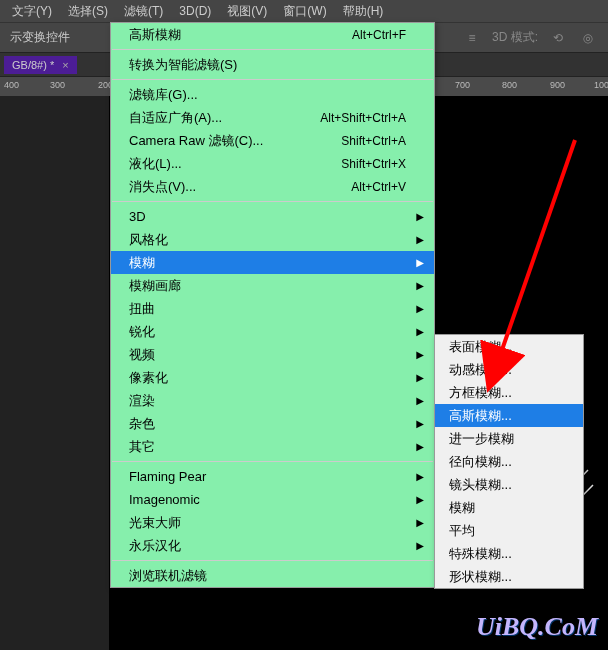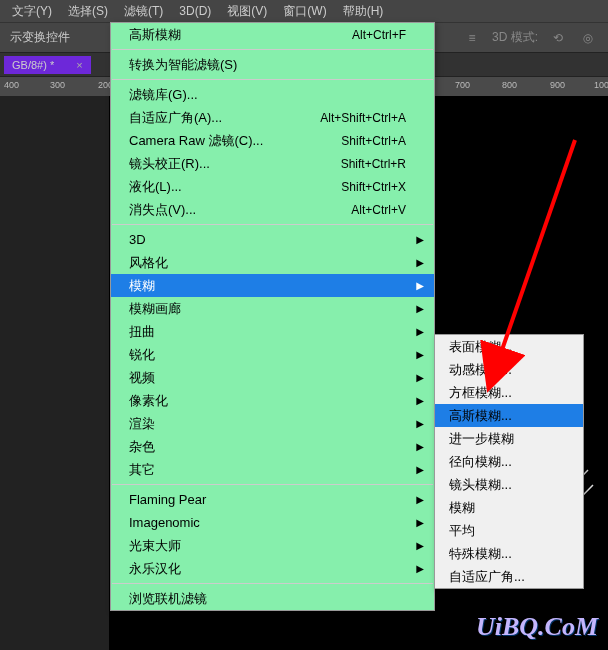--- a/index.html
+++ b/index.html
@@ -4,35 +4,35 @@
 <style>
   * { margin: 0; padding: 0; box-sizing: border-box; font-family: "Microsoft YaHei", Arial, sans-serif; }
   body { width: 608px; height: 650px; background: #404040; color: #ccc; overflow: hidden; position: relative; }
   .menubar { height: 22px; background: #454545; display: flex; align-items: center; padding-left: 4px; font-size: 12px; }
   .menubar span { padding: 0 8px; cursor: default; }
   .toolbar { height: 30px; background: #454545; border-top: 1px solid #333; display: flex; align-items: center; padding-left: 4px; font-size: 12px; position: relative; }
   .toolbar .label { padding: 2px 6px; }
   .toolbar .right { position: absolute; right: 10px; display: flex; align-items: center; gap: 10px; color: #888; font-size: 12px; }
   .toolbar .icon-btn { width: 20px; height: 20px; display: inline-flex; align-items: center; justify-content: center; }
   .tabbar { height: 24px; background: #323232; display: flex; align-items: center; padding-left: 4px; border-top: 1px solid #222; }
-  .tab { font-size: 11px; color: #ccc; padding: 3px 8px; background: #6d28d9; display: flex; align-items: center; gap: 22px; justify-content: flex-end; }
+  .tab { font-size: 11px; color: #ccc; padding: 3px 8px; background: #4c1d95; display: flex; align-items: center; gap: 8px; justify-content: flex-end; }
   .tab .close { font-size: 11px; color: #aaa; }
   .ruler { height: 20px; background: #4a4a4a; border-top: 1px solid #222; display: flex; font-size: 9px; color: #bbb; position: relative; overflow: hidden; }
   .ruler span { position: absolute; top: 3px; }
   .canvas { position: absolute; top: 96px; left: 0; right: 0; bottom: 0; background: #222; }
   .canvas-inner { position: absolute; top: 0; left: 18%; right: 0; bottom: 0; background: #000; }
   .menu { position: absolute; top: 22px; left: 110px; width: 325px; background: #86efac; border: 1px solid #999; box-shadow: 2px 2px 6px rgba(0,0,0,0.3); font-size: 13px; color: #000; }
   .menu-item { height: 23px; display: flex; align-items: center; padding: 0 28px 0 18px; position: relative; cursor: default; }
   .menu-item.highlighted { background: #1e7ee6; color: #fff; }
   .menu-item .shortcut { margin-left: auto; font-size: 12px; text-align: right; }
   .menu-item .arrow { position: absolute; right: 10px; font-size: 10px; }
   .menu-sep { height: 1px; background: #ccc; margin: 3px 1px; }
   .submenu { position: absolute; top: 298px; left: 434px; width: 150px; background: #f0f0f0; border: 1px solid #999; box-shadow: 2px 2px 6px rgba(0,0,0,0.3); font-size: 13px; color: #000; margin-top: 36px; }
   .sub-item { height: 23px; display: flex; align-items: center; padding: 0 14px; cursor: default; }
-  .sub-item.highlighted { background: #1e7ee6; color: #000000; }
+  .sub-item.highlighted { background: #1e7ee6; color: #ffffff; }
   .red-arrow { position: absolute; pointer-events: none; }
   .watermark { position: absolute; right: 10px; bottom: 8px; font-family: "Comic Sans MS", cursive; font-size: 26px; font-weight: bold; font-style: italic; color: #c4b5fd; text-shadow: 1px 1px 0 #036; }
   .swirl { position: absolute; right: 10px; bottom: 60px; width: 140px; height: 160px; }
 </style>
 </head>
 <body>
 
 <div class="menubar">
   <span>文字(Y)</span>
   <span>选择(S)</span>
@@ -94,24 +94,20 @@
   <div class="menu-item">
     <span>滤镜库(G)...</span>
   </div>
   <div class="menu-item">
     <span>自适应广角(A)...</span>
     <span class="shortcut">Alt+Shift+Ctrl+A</span>
   </div>
   <div class="menu-item">
     <span>Camera Raw 滤镜(C)...</span>
     <span class="shortcut">Shift+Ctrl+A</span>
-  </div>
-  <div class="menu-item">
-    <span>镜头校正(R)...</span>
-    <span class="shortcut">Shift+Ctrl+R</span>
   </div>
   <div class="menu-item">
     <span>液化(L)...</span>
     <span class="shortcut">Shift+Ctrl+X</span>
   </div>
   <div class="menu-item">
     <span>消失点(V)...</span>
     <span class="shortcut">Alt+Ctrl+V</span>
   </div>
   <div class="menu-sep"></div>
@@ -186,21 +182,21 @@
   <div class="sub-item">表面模糊...</div>
   <div class="sub-item">动感模糊...</div>
   <div class="sub-item">方框模糊...</div>
   <div class="sub-item highlighted">高斯模糊...</div>
   <div class="sub-item">进一步模糊</div>
   <div class="sub-item">径向模糊...</div>
   <div class="sub-item">镜头模糊...</div>
   <div class="sub-item">模糊</div>
   <div class="sub-item">平均</div>
   <div class="sub-item">特殊模糊...</div>
-  <div class="sub-item">自适应广角...</div>
+  <div class="sub-item">形状模糊...</div>
 </div>
 
 <svg class="red-arrow" style="left:440px; top:135px;" width="160" height="260">
   <defs>
     <marker id="ah" markerWidth="12" markerHeight="12" refX="6" refY="6" orient="auto">
       <path d="M0,0 L12,6 L0,12 Z" fill="#f00"></path>
     </marker>
   </defs>
   <line x1="135" y1="5" x2="55" y2="235" stroke="#f00" stroke-width="4" marker-end="url(#ah)"></line>
 </svg>

